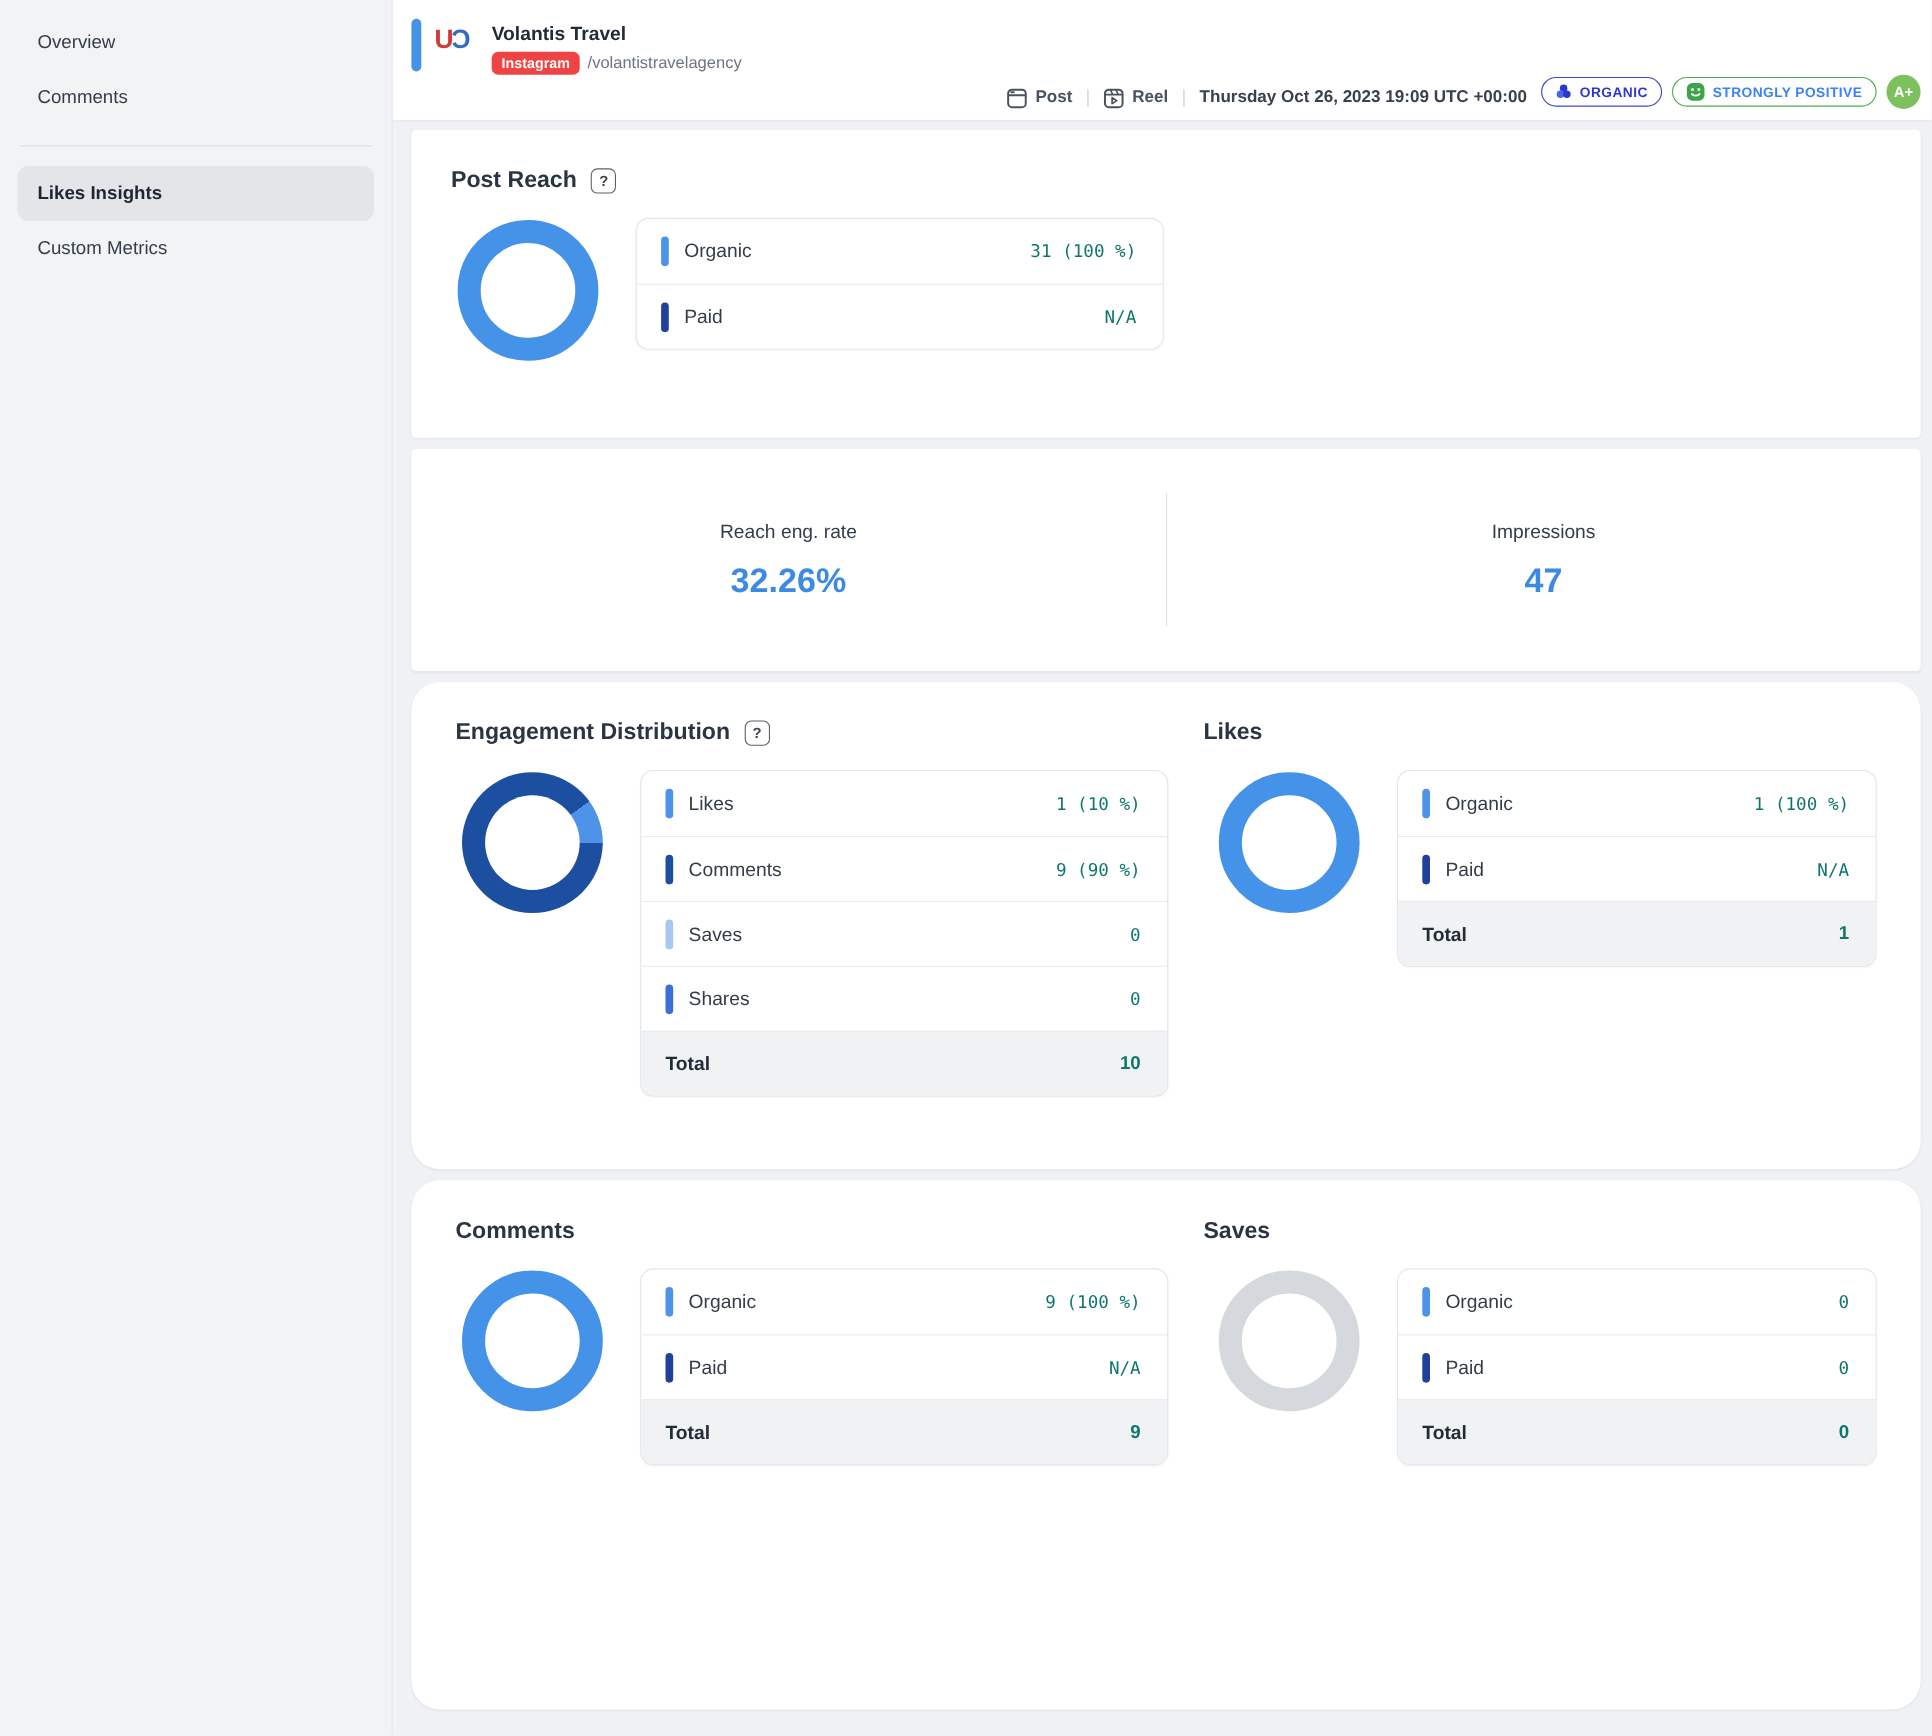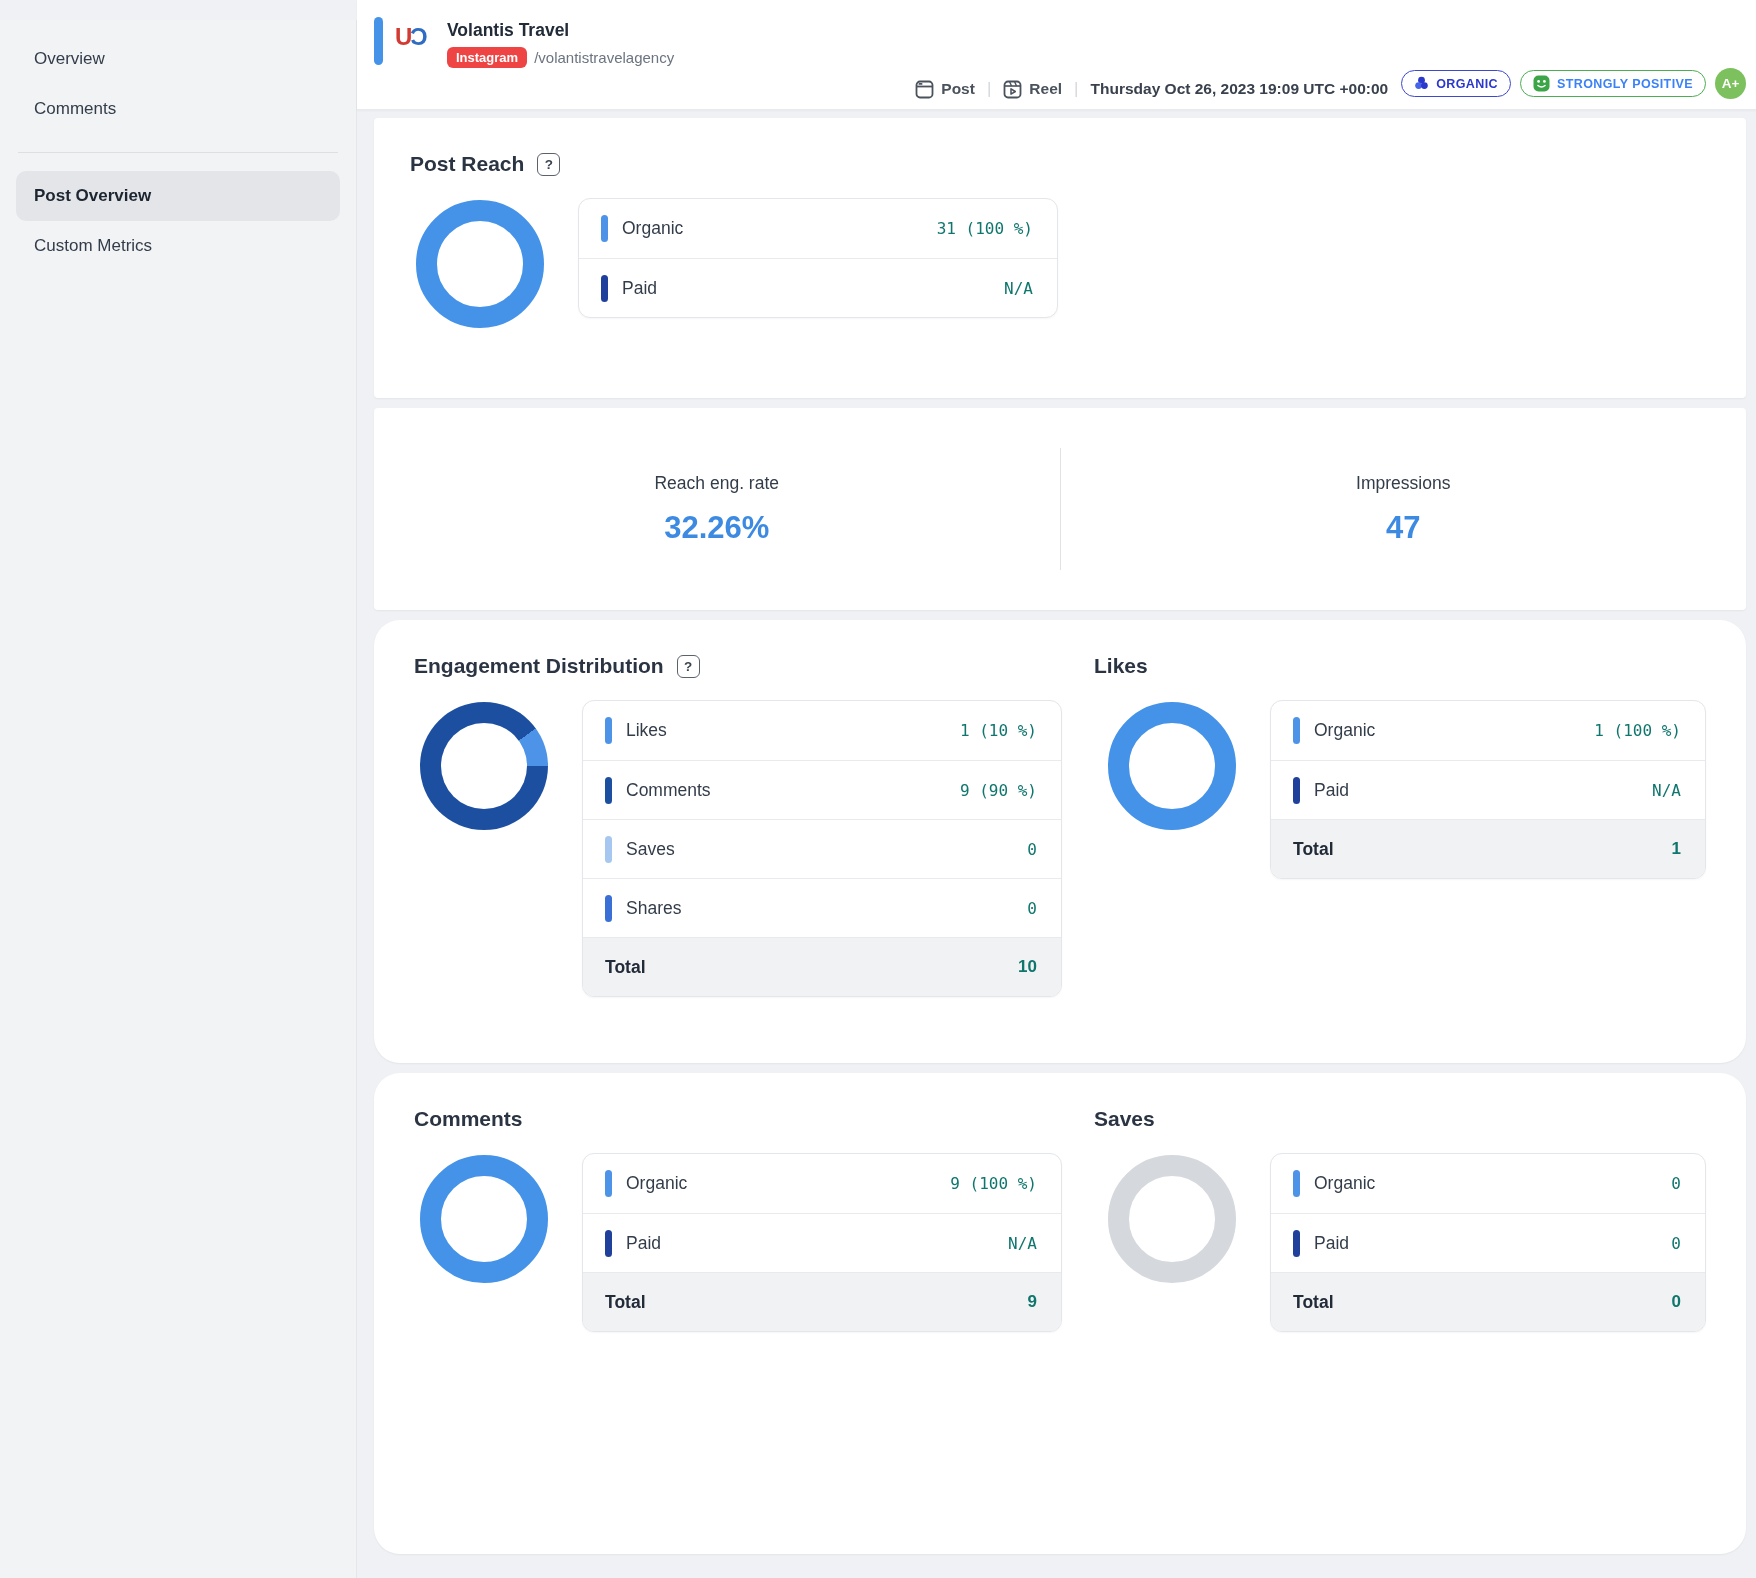--- a/index.html
+++ b/index.html
@@ -2,21 +2,21 @@
 <html><head>
 <meta charset="utf-8">
 <style>
   * { margin:0; padding:0; box-sizing:border-box; }
   html,body { width:1756px; height:1578px; overflow:hidden; }
   body { font-family:"Liberation Sans", sans-serif; background:#eff1f4; color:#2b3441; }
 
   .app { display:flex; width:1756px; height:1578px; }
 
   
-  .sidebar { width:357px; flex:0 0 357px; background:#f2f3f5; border-right:1px solid #e4e6ea; padding:14px 16px;margin-top:20px; }
+  .sidebar { width:357px; flex:0 0 357px; background:#f2f3f5; border-right:1px solid #e4e6ea; padding:14px 16px; }
   .side-item { height:50px; display:flex; align-items:center; padding:0 18px; font-size:17px; color:#333d4a; border-radius:10px; cursor:pointer; }
   .side-item.active { background:#e3e5e9; font-weight:700; color:#1c2530; }
   .side-divider { height:1px; background:#dcdfe4; margin:18px 2px; }
 
   
   .main { flex:1; display:flex; flex-direction:column; }
 
   .header { background:#fff; height:110px; border-bottom:1px solid #e8eaee; box-shadow:0 1px 2px rgba(20,30,40,.04);
             display:flex; justify-content:space-between; padding:14px 18px 10px 16px; }
   .header-left { display:flex; }
@@ -96,21 +96,21 @@
 
   <div class="sidebar">
     <div class="side-item">
       <span>Overview</span>
     </div>
     <div class="side-item">
       <span>Comments</span>
     </div>
     <div class="side-divider"></div>
     <div class="side-item active">
-      <span>Post Overview</span>
+      <span>Likes Insights</span>
     </div>
     <div class="side-item">
       <span>Custom Metrics</span>
     </div>
   </div>
 
   <div class="main">
 
     <div class="header">
       <div class="header-left">

